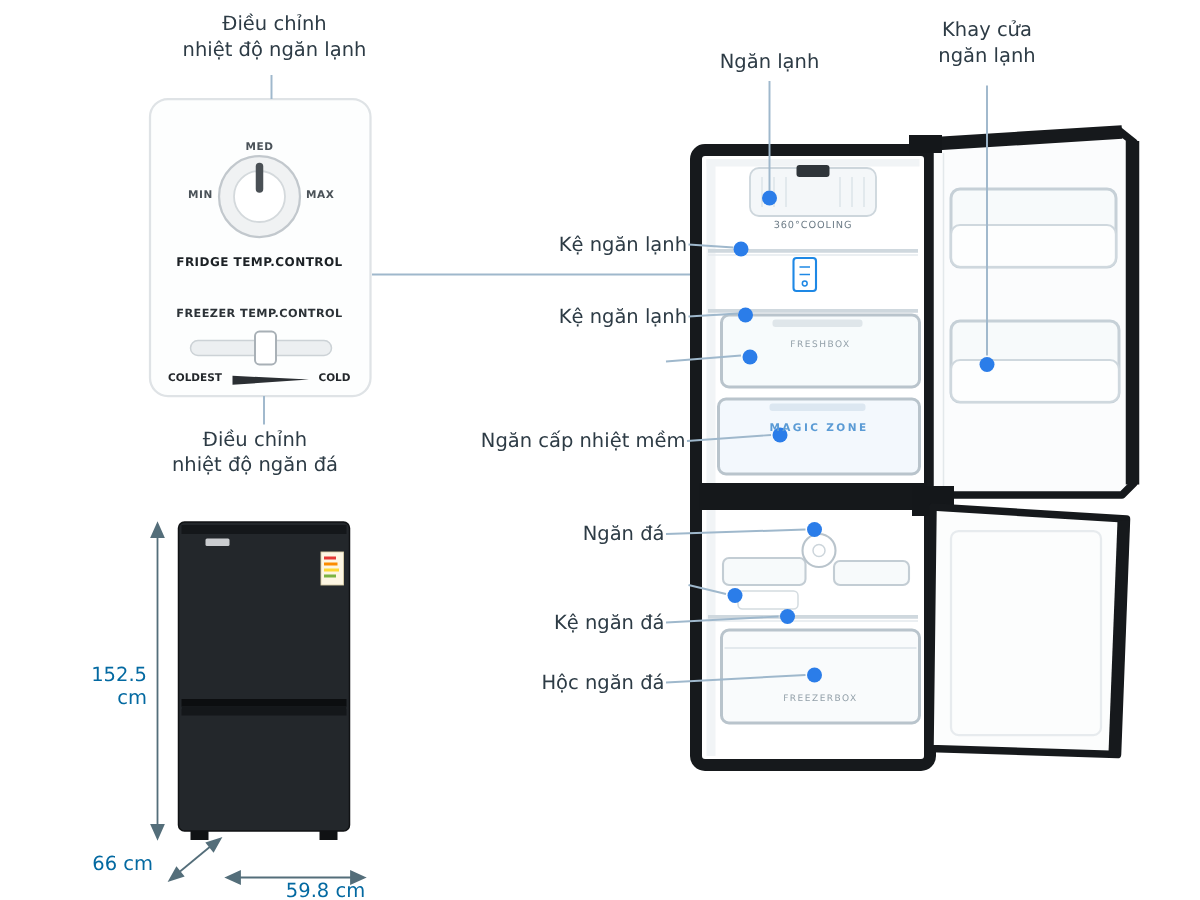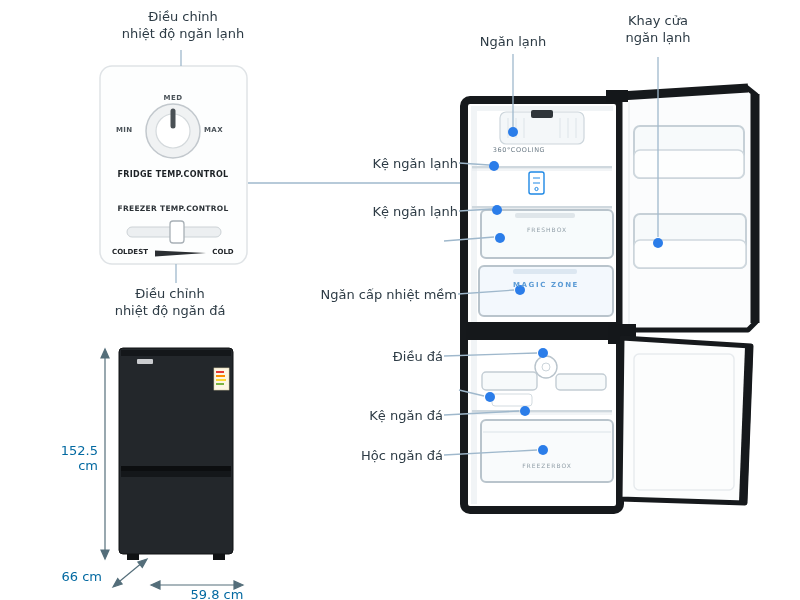--- a/index.html
+++ b/index.html
@@ -197,40 +197,40 @@
   <div class="lbl c" style="left:83px;top:8px;width:200px;">
     <span>Điều chỉnh</span><br>
     <span>nhiệt độ ngăn lạnh</span>
   </div>
   <div class="lbl c" style="left:70px;top:285px;width:200px;">
     <span>Điều chỉnh</span><br>
     <span>nhiệt độ ngăn đá</span>
   </div>
 
   <div class="panel-txt p-small" style="left:158px;top:94px;width:30px;">MED</div>
-  <div class="panel-txt p-small" style="left:116px;top:126px;width:26px;text-align:left;">MIN</div>
+  <div class="panel-txt p-small" style="left:116px;top:126px;width:26px;text-align:right;">MIN</div>
   <div class="panel-txt p-small" style="left:204px;top:126px;width:26px;text-align:left;">MAX</div>
   <div class="panel-txt p-main" style="left:103px;top:170px;width:140px;">FRIDGE TEMP.CONTROL</div>
   <div class="panel-txt p-sub" style="left:103px;top:204px;width:140px;">FREEZER TEMP.CONTROL</div>
   <div class="panel-txt p-cc" style="left:108px;top:248px;width:44px;">COLDEST</div>
   <div class="panel-txt p-cc" style="left:206px;top:248px;width:34px;">COLD</div>
 
   <div class="lbl c" style="left:453px;top:33px;width:120px;">Ngăn lạnh</div>
   <div class="lbl c" style="left:598px;top:12px;width:120px;">
     <span>Khay cửa</span><br>
     <span>ngăn lạnh</span>
   </div>
   <div class="lbl r" style="left:338px;top:155px;width:120px;">Kệ ngăn lạnh</div>
   <div class="lbl r" style="left:338px;top:203px;width:120px;">Kệ ngăn lạnh</div>
   <div class="lbl r" style="left:287px;top:286px;width:170px;">Ngăn cấp nhiệt mềm</div>
-  <div class="lbl r" style="left:323px;top:348px;width:120px;">Điều đá</div>
+  <div class="lbl r" style="left:323px;top:348px;width:120px;">Ngăn đá</div>
   <div class="lbl r" style="left:323px;top:407px;width:120px;">Kệ ngăn đá</div>
   <div class="lbl r" style="left:313px;top:447px;width:130px;">Hộc ngăn đá</div>
 
-  <div class="tiny t-cool" style="left:469px;top:146px;width:100px;">360°COOLING</div>
+  <div class="tiny t-cool" style="left:492px;top:146px;width:100px;">360°COOLING</div>
   <div class="tiny t-fresh" style="left:497px;top:226px;width:100px;">FRESHBOX</div>
   <div class="tiny t-magic" style="left:496px;top:281px;width:100px;">MAGIC ZONE</div>
   <div class="tiny t-frz" style="left:497px;top:462px;width:100px;">FREEZERBOX</div>
 
   <div class="dim" style="position:absolute;left:38px;top:443px;width:60px;text-align:right;">152.5 cm</div>
   <div class="dim" style="position:absolute;left:56px;top:569px;width:46px;text-align:right;">66 cm</div>
   <div class="dim" style="position:absolute;left:186px;top:587px;width:62px;text-align:center;">59.8 cm</div>
 
 </div>
 

